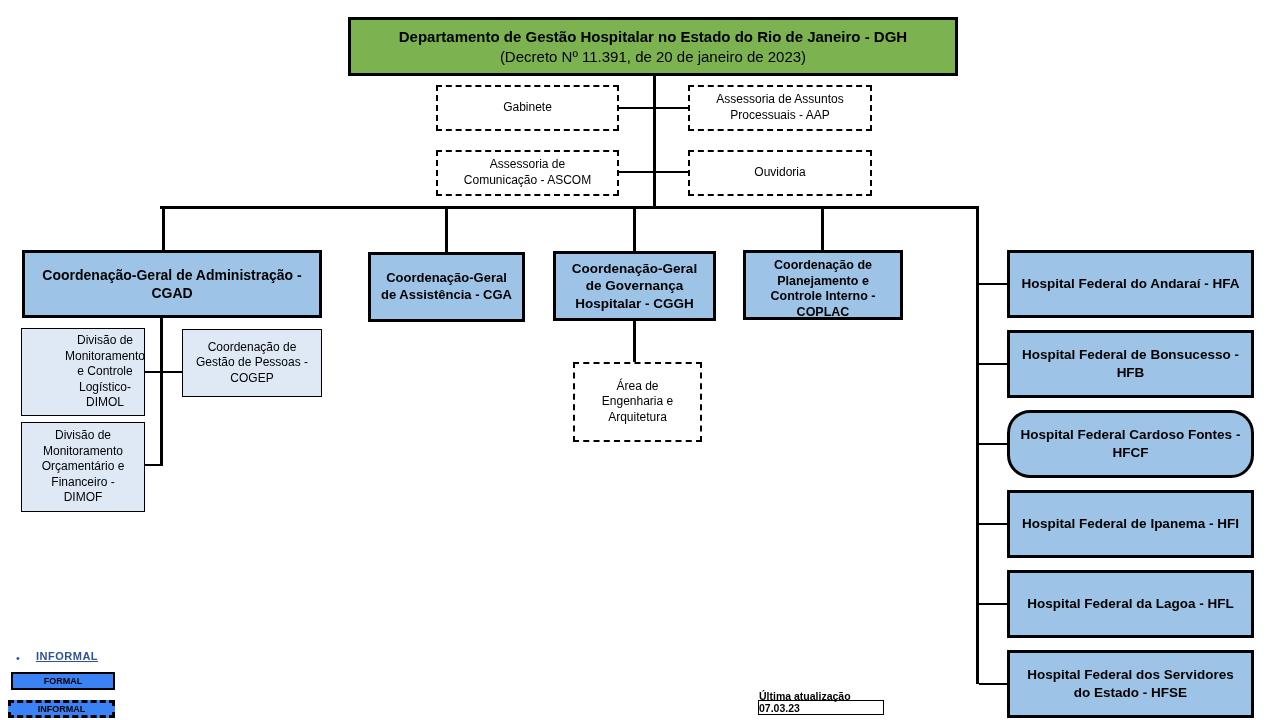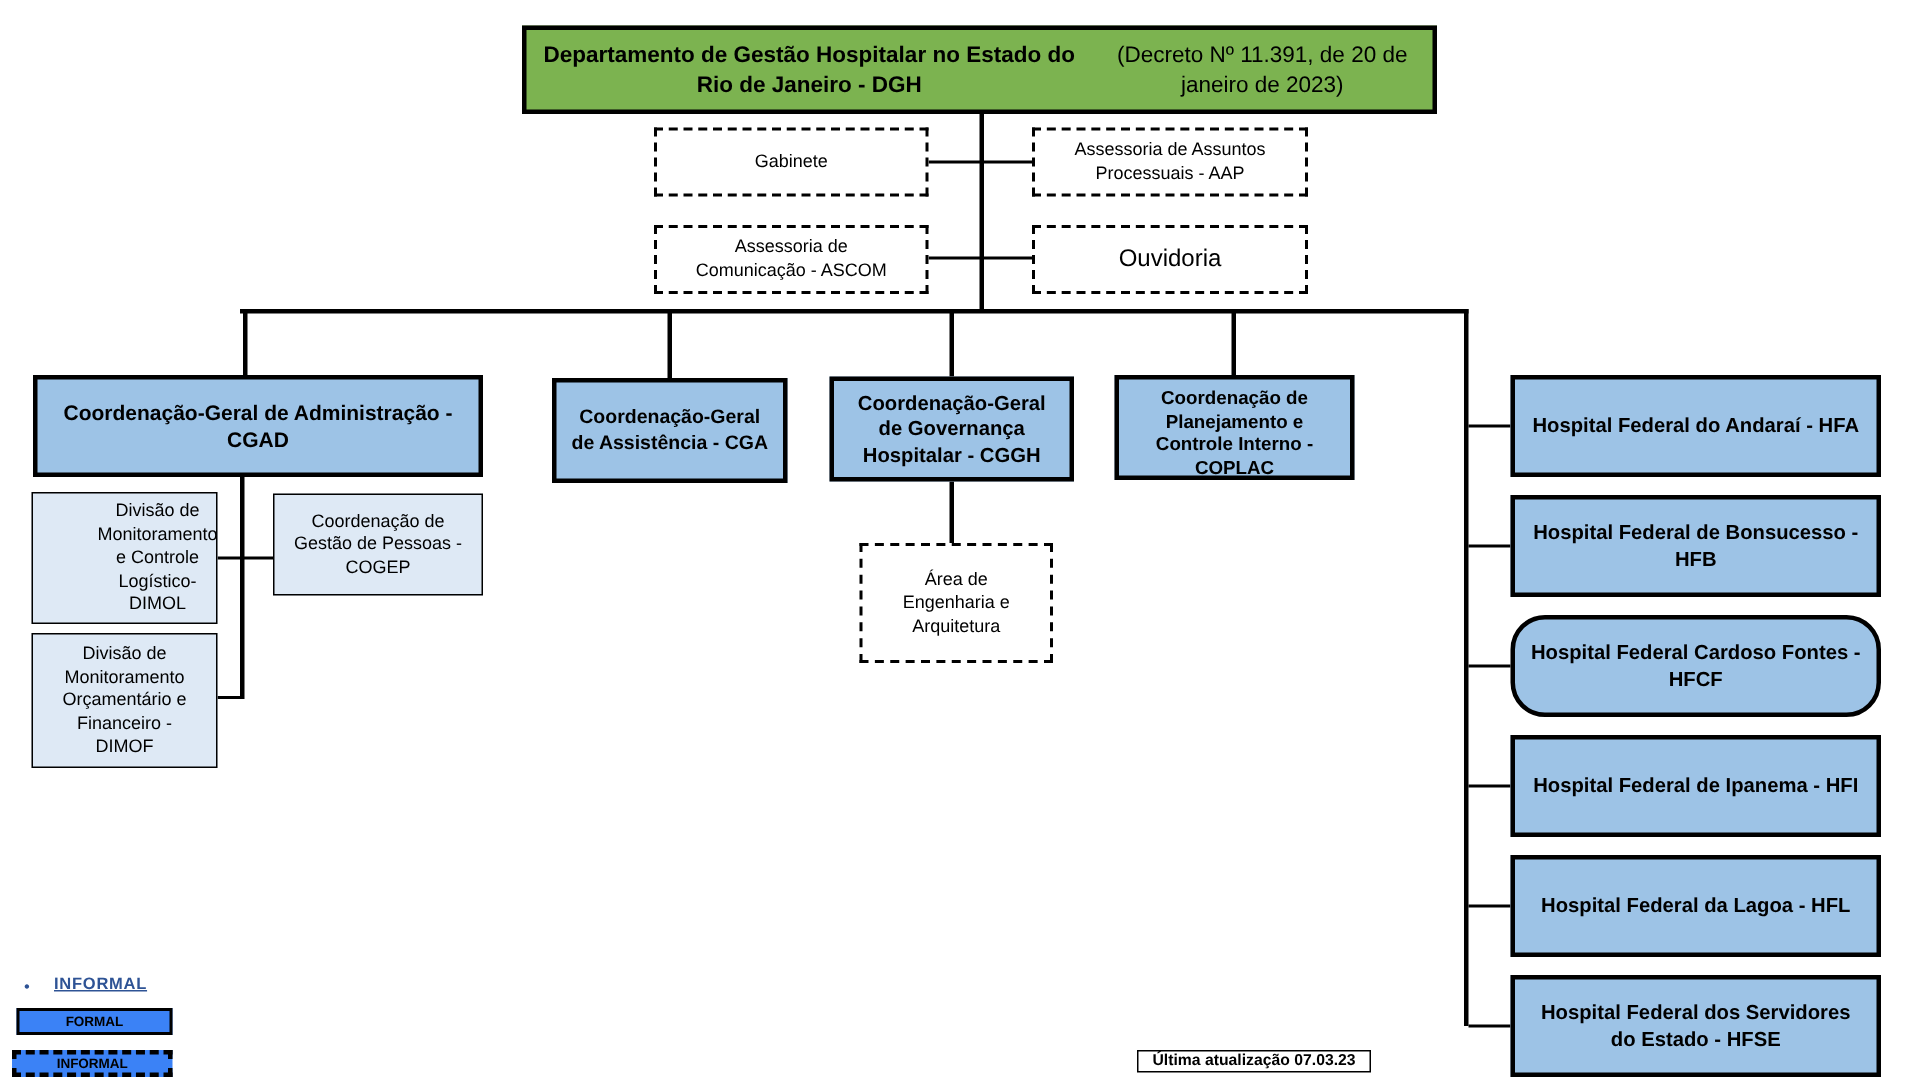--- a/index.html
+++ b/index.html
@@ -23,22 +23,22 @@
   .root-line2 { font-size:15px; }
 
   .legend-title { position:absolute; left:36px; top:650px; font-size:11px; font-weight:bold;
                   color:#2E5395; text-decoration:underline; letter-spacing:0.5px; }
   .legend-bullet { position:absolute; left:16px; top:652px; font-size:11px; color:#2E5395; }
   .legend-box { position:absolute; box-sizing:border-box; display:flex; align-items:center; justify-content:center;
                 font-size:9px; font-weight:bold; color:#000; background:#3b82f6; }
   .legend-formal   { left:11px; top:672px; width:104px; height:18px; border:2px solid #000; }
   .legend-informal { left:8px;  top:700px; width:107px; height:18px; border:3px dashed #000; }
 
-  .update-box { position:absolute; left:758px; top:700px; width:156px; height:15px; box-sizing:border-box;
-                border:1px solid #000; display:flex; align-items:flex-start; justify-content:center;
+  .update-box { position:absolute; left:758px; top:700px; width:126px; height:15px; box-sizing:border-box;
+                border:1px solid #000; display:flex; align-items:flex-end; justify-content:center;
                 font-size:10.5px; font-weight:bold; }
 </style>
 </head>
 <body>
 
 <div id="canvas">
 
   <div class="line" style="left:653px; top:76px;  width:3px;  height:131px;"></div>
   <div class="line" style="left:619px; top:107px; width:69px; height:2px;"></div>
   <div class="line" style="left:619px; top:171px; width:69px; height:2px;"></div>
@@ -52,35 +52,35 @@
   <div class="line" style="left:979px; top:363px; width:28px; height:2px;"></div>
   <div class="line" style="left:979px; top:443px; width:28px; height:2px;"></div>
   <div class="line" style="left:979px; top:523px; width:28px; height:2px;"></div>
   <div class="line" style="left:979px; top:603px; width:28px; height:2px;"></div>
   <div class="line" style="left:979px; top:683px; width:28px; height:2px;"></div>
   <div class="line" style="left:160px; top:318px; width:3px; height:148px;"></div>
   <div class="line" style="left:145px; top:371px; width:37px; height:2px;"></div>
   <div class="line" style="left:145px; top:464px; width:17px; height:2px;"></div>
   <div class="line" style="left:633px; top:321px; width:3px; height:41px;"></div>
 
-  <div class="node green" style="left:348px; top:17px; width:610px; height:59px; flex-direction:row;">
+  <div class="node green" style="left:348px; top:17px; width:610px; height:59px; flex-direction:column;">
     <div class="root-line1">Departamento de Gestão Hospitalar no Estado do Rio de Janeiro - DGH</div>
     <div class="root-line2">(Decreto Nº 11.391, de 20 de janeiro de 2023)</div>
   </div>
 
   <div class="node dashed" style="left:436px; top:85px; width:183px; height:46px; font-size:12px;">
     <span class="txt">Gabinete</span>
   </div>
   <div class="node dashed" style="left:688px; top:85px; width:184px; height:46px; font-size:12px;">
     <span class="txt" style="max-width:165px;">Assessoria de Assuntos Processuais - AAP</span>
   </div>
   <div class="node dashed" style="left:436px; top:150px; width:183px; height:46px; font-size:12px;">
     <span class="txt" style="max-width:150px;">Assessoria de Comunicação - ASCOM</span>
   </div>
-  <div class="node dashed" style="left:688px; top:150px; width:184px; height:46px; font-size:16px;justify-content:center;">
+  <div class="node dashed" style="left:688px; top:150px; width:184px; height:46px; font-size:12px;justify-content:center;">
     <span class="txt">Ouvidoria</span>
   </div>
 
   <div class="node blue bold" style="left:22px; top:250px; width:300px; height:68px; font-size:14px;">
     <span class="txt" style="max-width:280px;">Coordenação-Geral de Administração - CGAD</span>
   </div>
   <div class="node blue bold" style="left:368px; top:252px; width:157px; height:70px; font-size:13px;">
     <span class="txt" style="max-width:135px;">Coordenação-Geral de Assistência - CGA</span>
   </div>
   <div class="node blue bold" style="left:553px; top:251px; width:163px; height:70px; font-size:13.5px;">

